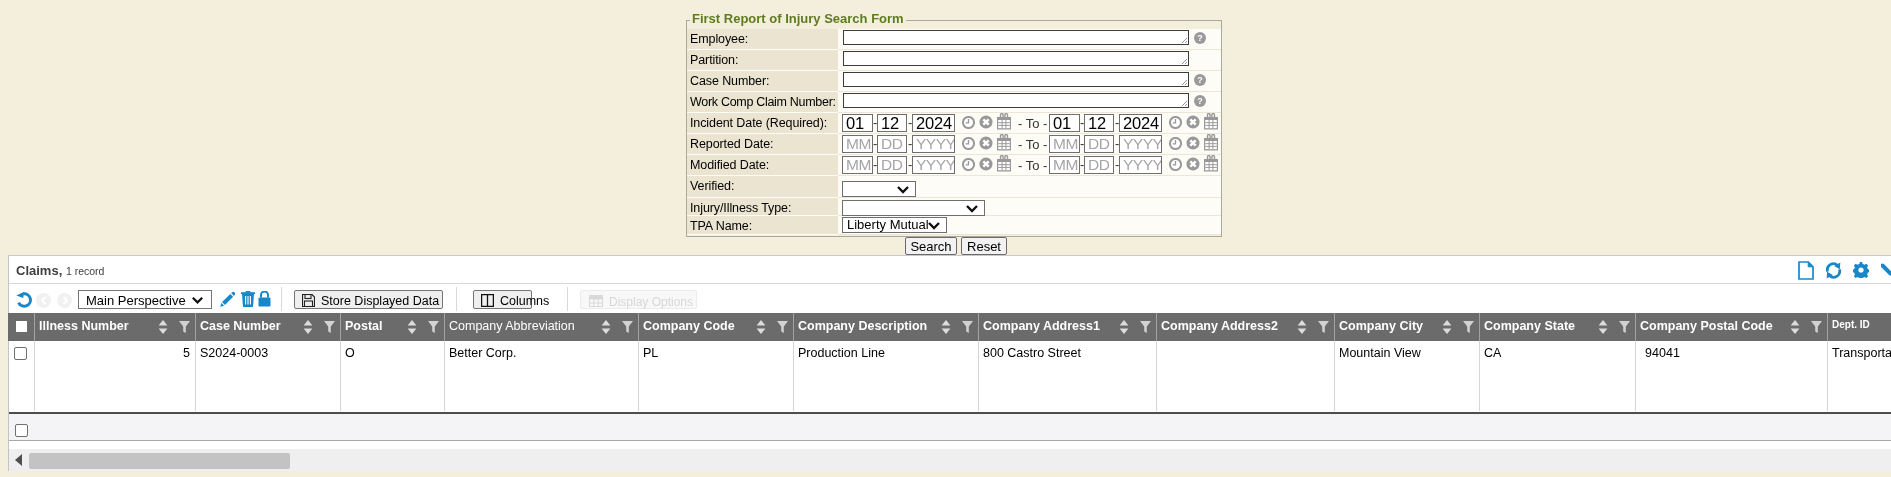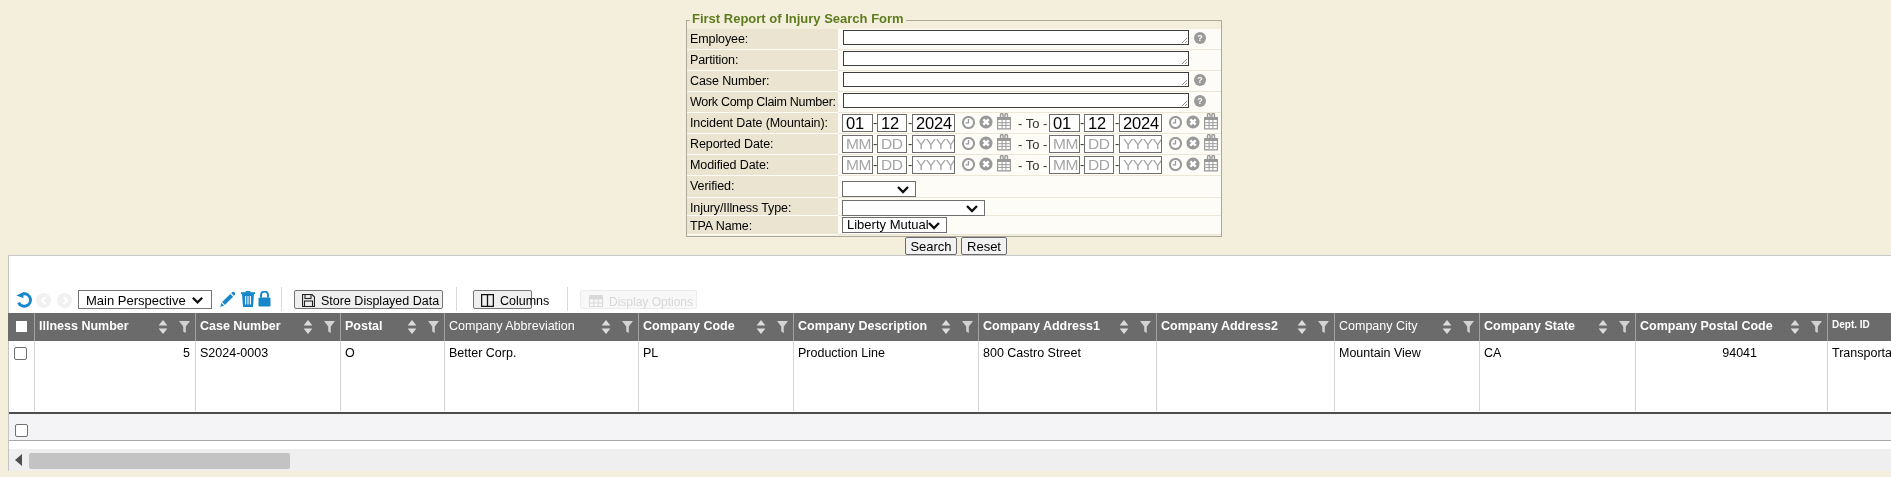--- a/index.html
+++ b/index.html
@@ -72,21 +72,21 @@
         <svg style="position:absolute;right:0;bottom:0" width="7" height="7" viewBox="0 0 7 7">
           <path d="M1 6 L6 1 M4 6 L6 4" stroke="#999" stroke-width="1"></path>
         </svg>
       </div>
       <svg style="position:absolute;left:507px;top:3px" width="12" height="12" viewBox="0 0 12 12">
         <circle cx="6" cy="6" r="6" fill="#9a9a9a"></circle>
         <text x="6" y="9" font-size="9" font-weight="bold" fill="#fff" text-anchor="middle" font-family="Liberation Sans">?</text>
       </svg>
     </div>
     <div class="frow" style="top:84px;height:21px">
-<div class="flabel" style="height:21px">Incident Date (Mountain):</div>
+<div class="flabel" style="height:21px">Incident Date (Required):</div>
       <div class="dbox dval" style="left:155px;width:31px">01</div>
       <div class="ddash" style="left:186px">-</div>
       <div class="dbox dval" style="left:190px;width:30px">12</div>
       <div class="ddash" style="left:221px">-</div>
       <div class="dbox dval" style="left:225px;width:43px">2024</div>
       <svg class="dico" style="left:275px;top:3px" width="13" height="13" viewBox="0 0 15 15">
         <circle cx="7.5" cy="7.5" r="6.4" fill="#fff" stroke="#999" stroke-width="2.3"></circle>
         <path d="M7.5 3.6 V7.9 H4.2" stroke="#999" stroke-width="1.5" fill="none"></path>
       </svg>
       <svg class="dico" style="left:292px;top:2px" width="14" height="14" viewBox="0 0 15 15">
@@ -225,20 +225,40 @@
       <div class="sel" style="left:155px;top:1px;width:105px">Liberty Mutual<svg style="position:absolute;right:6px;top:4px" width="12" height="8" viewBox="0 0 12 8">
           <path d="M1 1 L6 6 L11 1" stroke="#111" stroke-width="2.4" fill="none"></path>
         </svg></div>
     </div>
   </div>
 
 <button class="btn" style="left:905px;top:237px;width:52px">Search</button>
 <button class="btn" style="left:961px;top:237px;width:46px">Reset</button>
 
 <div class="panel">
+  <div class="phead">
+    <div style="position:absolute;left:8px;top:7px;font-size:13px;color:#3f3f3f"><b>Claims,</b> <span style="font-size:10.5px">1 record</span></div>
+    <svg style="position:absolute;left:1790px;top:5px" width="16" height="19" viewBox="0 0 16 19">
+        <path d="M1 1 H10.2 L15 5.8 V18 H1 Z" stroke="#1887c9" stroke-width="1.7" fill="#fff"></path>
+        <path d="M10.2 1 V5.8 H15 Z" fill="#1887c9" stroke="#1887c9" stroke-width="1"></path>
+      </svg>
+      <svg style="position:absolute;left:1817px;top:6px" width="17" height="17" viewBox="0 0 17 17">
+        <path d="M2.6 9.6 A6.1 6.1 0 0 1 12.6 3.4" stroke="#1887c9" stroke-width="2.7" fill="none"></path>
+        <path d="M15.3 0.6 L14.9 7.3 L9.1 4.0 Z" fill="#1887c9"></path>
+        <path d="M14.4 7.4 A6.1 6.1 0 0 1 4.4 13.6" stroke="#1887c9" stroke-width="2.7" fill="none"></path>
+        <path d="M1.7 16.4 L2.1 9.7 L7.9 13.0 Z" fill="#1887c9"></path>
+      </svg>
+      <svg style="position:absolute;left:1845px;top:6px" width="16" height="16" viewBox="0 0 16 16">
+        <path d="M6.8 0 h2.4 l0.4 2 a6 6 0 0 1 1.9 0.8 l1.9-1 1.7 1.7 -1 1.9 a6 6 0 0 1 0.8 1.9 l2 0.4 v2.4 l-2 0.4 a6 6 0 0 1 -0.8 1.9 l1 1.9 -1.7 1.7 -1.9-1 a6 6 0 0 1 -1.9 0.8 l-0.4 2 h-2.4 l-0.4-2 a6 6 0 0 1 -1.9-0.8 l-1.9 1 -1.7-1.7 1-1.9 a6 6 0 0 1 -0.8-1.9 l-2-0.4 v-2.4 l2-0.4 a6 6 0 0 1 0.8-1.9 l-1-1.9 1.7-1.7 1.9 1 a6 6 0 0 1 1.9-0.8 Z" fill="#1887c9"></path>
+        <circle cx="8" cy="8" r="2.6" fill="#fff"></circle>
+      </svg>
+      <svg style="position:absolute;left:1873px;top:6px" width="10" height="17" viewBox="0 0 10 17">
+        <path d="M1.5 3.5 L9.5 11.5" stroke="#1887c9" stroke-width="4" stroke-linecap="round"></path>
+      </svg>
+  </div>
   <div class="ptool">
     <svg style="position:absolute;left:8px;top:6px" width="17" height="17" viewBox="0 0 17 17">
         <path d="M7.4 2.9 A6.2 6.2 0 1 1 2.6 11.6" stroke="#1887c9" stroke-width="3" fill="none"></path>
         <path d="M0.3 4.6 L8.2 0.8 L7.2 7.0 Z" fill="#1887c9"></path>
       </svg>
     <svg style="position:absolute;left:28px;top:8px" width="15" height="15" viewBox="0 0 15 15">
         <circle cx="7.5" cy="7.5" r="7.5" fill="#f1f1f1"></circle>
       </svg>
       <svg style="position:absolute;left:32px;top:11px" width="7" height="9" viewBox="0 0 7 9">
         <path d="M5.5 1 L2 4.5 L5.5 8" stroke="#fff" stroke-width="2.2" fill="none"></path>
@@ -312,21 +332,21 @@
       <div class="cb" style="position:absolute;left:6px;top:6px"></div>
       <div style="position:absolute;left:26px;top:5px;width:156px;text-align:right;font-size:12.5px">5</div>
       <div style="position:absolute;left:192px;top:5px;font-size:12.5px;white-space:nowrap">S2024-0003</div>
       <div style="position:absolute;left:337px;top:5px;font-size:12.5px;white-space:nowrap">O</div>
       <div style="position:absolute;left:441px;top:5px;font-size:12.5px;white-space:nowrap">Better Corp.</div>
       <div style="position:absolute;left:635px;top:5px;font-size:12.5px;white-space:nowrap">PL</div>
       <div style="position:absolute;left:790px;top:5px;font-size:12.5px;white-space:nowrap">Production Line</div>
       <div style="position:absolute;left:975px;top:5px;font-size:12.5px;white-space:nowrap">800 Castro Street</div>
       <div style="position:absolute;left:1331px;top:5px;font-size:12.5px;white-space:nowrap">Mountain View</div>
       <div style="position:absolute;left:1476px;top:5px;font-size:12.5px;white-space:nowrap">CA</div>
-      <div style="position:absolute;left:1560px;top:5px;width:189px;text-align:right;font-size:12.5px">94041</div>
+      <div style="position:absolute;left:1560px;top:5px;width:189px;text-align:center;font-size:12.5px">94041</div>
       <div style="position:absolute;left:1824px;top:5px;font-size:12.5px;white-space:nowrap">Transportation</div>
     </div>
   <div style="position:absolute;left:0;top:156px;width:1883px;height:2px;background:#4d4d4d"></div>
   <div class="aggrow">
       <div class="cb" style="position:absolute;left:7px;top:10px"></div>
     </div>
   <div class="scrollr">
     <svg style="position:absolute;left:6px;top:5px" width="9" height="12" viewBox="0 0 9 12">
         <path d="M8 0 L1 6 L8 12 Z" fill="#4f4f4f"></path>
       </svg>
@@ -402,21 +422,21 @@
       <div style="position:absolute;left:1148px;top:0;width:1px;height:28px;background:#a2a2a2"></div>
       <div style="position:absolute;left:1153px;top:6px;color:#fff;font-weight:bold;font-size:12.5px;white-space:nowrap">Company Address2</div>
       <svg style="position:absolute;left:1289px;top:7px" width="10" height="14" viewBox="0 0 10 14">
         <path d="M5 0 L9.4 5.4 L0.6 5.4 Z" fill="#dcdcdc"></path>
         <path d="M5 14 L9.4 8.6 L0.6 8.6 Z" fill="#dcdcdc"></path>
       </svg>
       <svg style="position:absolute;left:1310px;top:8px" width="11" height="12" viewBox="0 0 11 12">
         <path d="M0 0 H11 L6.8 5.4 V12 L4.2 10.4 V5.4 Z" fill="#d2d2d2"></path>
       </svg>
       <div style="position:absolute;left:1326px;top:0;width:1px;height:28px;background:#a2a2a2"></div>
-      <div style="position:absolute;left:1331px;top:6px;color:#fff;font-weight:normal;font-size:12.5px;white-space:nowrap">Company City</div>
+      <div style="position:absolute;left:1331px;top:6px;color:#fff;font-weight:bold;font-size:12.5px;white-space:nowrap">Company City</div>
       <svg style="position:absolute;left:1434px;top:7px" width="10" height="14" viewBox="0 0 10 14">
         <path d="M5 0 L9.4 5.4 L0.6 5.4 Z" fill="#dcdcdc"></path>
         <path d="M5 14 L9.4 8.6 L0.6 8.6 Z" fill="#dcdcdc"></path>
       </svg>
       <svg style="position:absolute;left:1455px;top:8px" width="11" height="12" viewBox="0 0 11 12">
         <path d="M0 0 H11 L6.8 5.4 V12 L4.2 10.4 V5.4 Z" fill="#d2d2d2"></path>
       </svg>
       <div style="position:absolute;left:1471px;top:0;width:1px;height:28px;background:#a2a2a2"></div>
       <div style="position:absolute;left:1476px;top:6px;color:#fff;font-weight:bold;font-size:12.5px;white-space:nowrap">Company State</div>
       <svg style="position:absolute;left:1590px;top:7px" width="10" height="14" viewBox="0 0 10 14">

